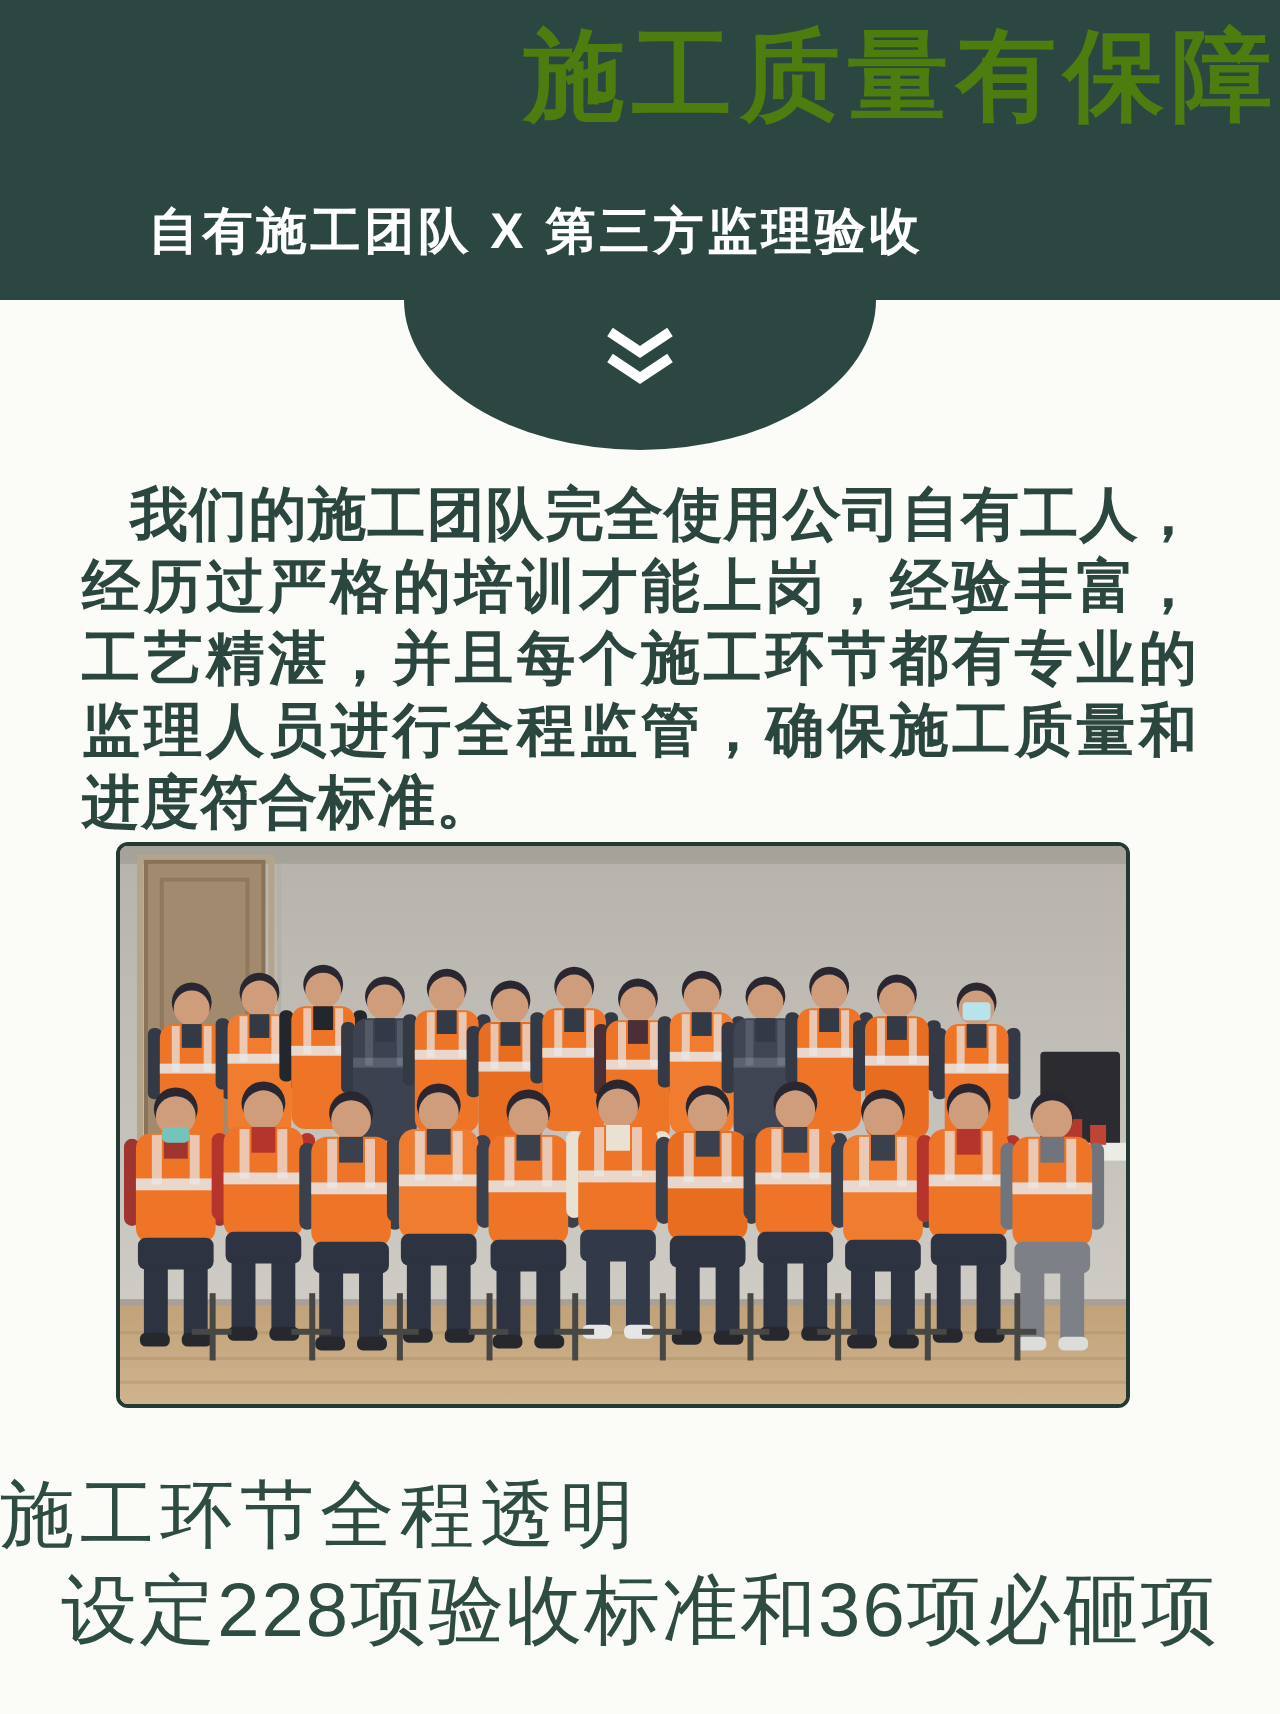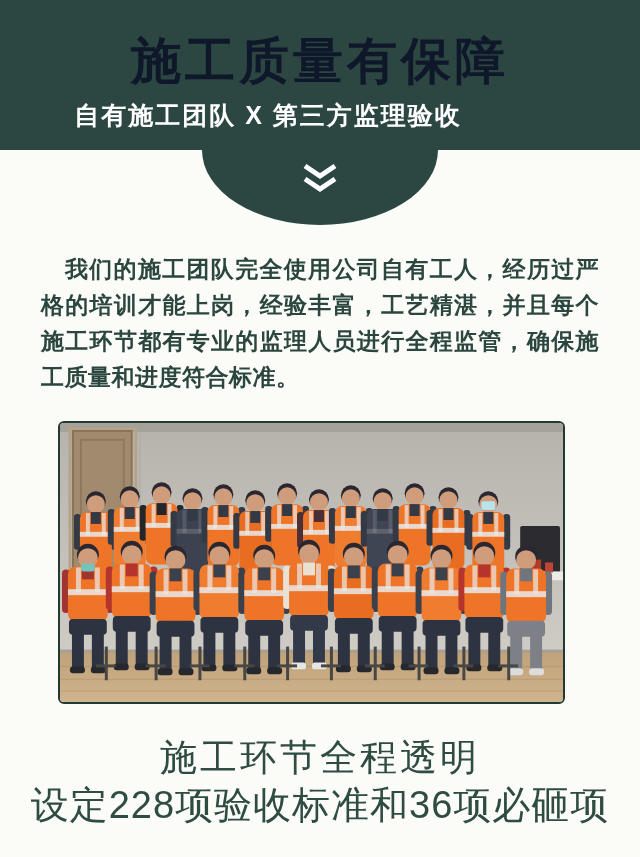--- a/index.html
+++ b/index.html
@@ -4,41 +4,41 @@
 <style>
   html,body{margin:0;padding:0;}
   body{
     width:640px;height:857px;position:relative;overflow:hidden;
     background:#fbfbf8;
     font-family:"Liberation Sans",sans-serif;
   }
   .header-band{position:absolute;left:0;top:0;width:640px;height:150px;background:#2c4742;}
   .header-bulge{position:absolute;left:202px;top:75px;width:236px;height:150px;border-radius:50%;background:#2c4742;}
   .title{
-    position:absolute;top:34px;left:0;width:640px;text-align:center;
-    color:#0f172a;font-size:50px;font-weight:700;letter-spacing:4px;line-height:1.1;
+    position:absolute;top:11px;left:0;width:640px;text-align:right;
+    color:#4d7c0f;font-size:50px;font-weight:700;letter-spacing:4px;line-height:1.1;
   }
   .subtitle{
     position:absolute;top:99px;left:0;width:536px;text-align:center;
     color:#ffffff;font-size:25px;font-weight:700;letter-spacing:2px;
   }
   .chevron-wrap{position:absolute;left:301px;top:163px;width:38px;height:32px;}
   .intro{
-    position:absolute;top:251px;left:41px;width:558px;
-    color:#2b463e;font-size:23px;font-weight:700;line-height:36px;
+    position:absolute;top:240px;left:41px;width:558px;
+    color:#2b463e;font-size:29px;font-weight:700;line-height:36px;
     text-align:justify;text-indent:24px;letter-spacing:0.5px;
   }
   .photo-frame{
     position:absolute;left:58px;top:421px;width:507px;height:283px;
     box-sizing:border-box;border:2px solid #243931;border-radius:6px;
     overflow:hidden;background:#c9c6bf;
   }
   .photo-frame svg{display:block;width:100%;height:100%;}
   .footer-line1{
-    position:absolute;top:733px;left:0;width:640px;text-align:center;
+    position:absolute;top:733px;left:0;width:640px;
     color:#2f4c43;font-size:37px;font-weight:400;letter-spacing:3px;
   }
   .footer-line2{
     position:absolute;top:780px;left:0;width:640px;text-align:center;
     color:#2f4c43;font-size:38px;font-weight:400;letter-spacing:1px;
   }
 </style>
 </head>
 <body>
 

